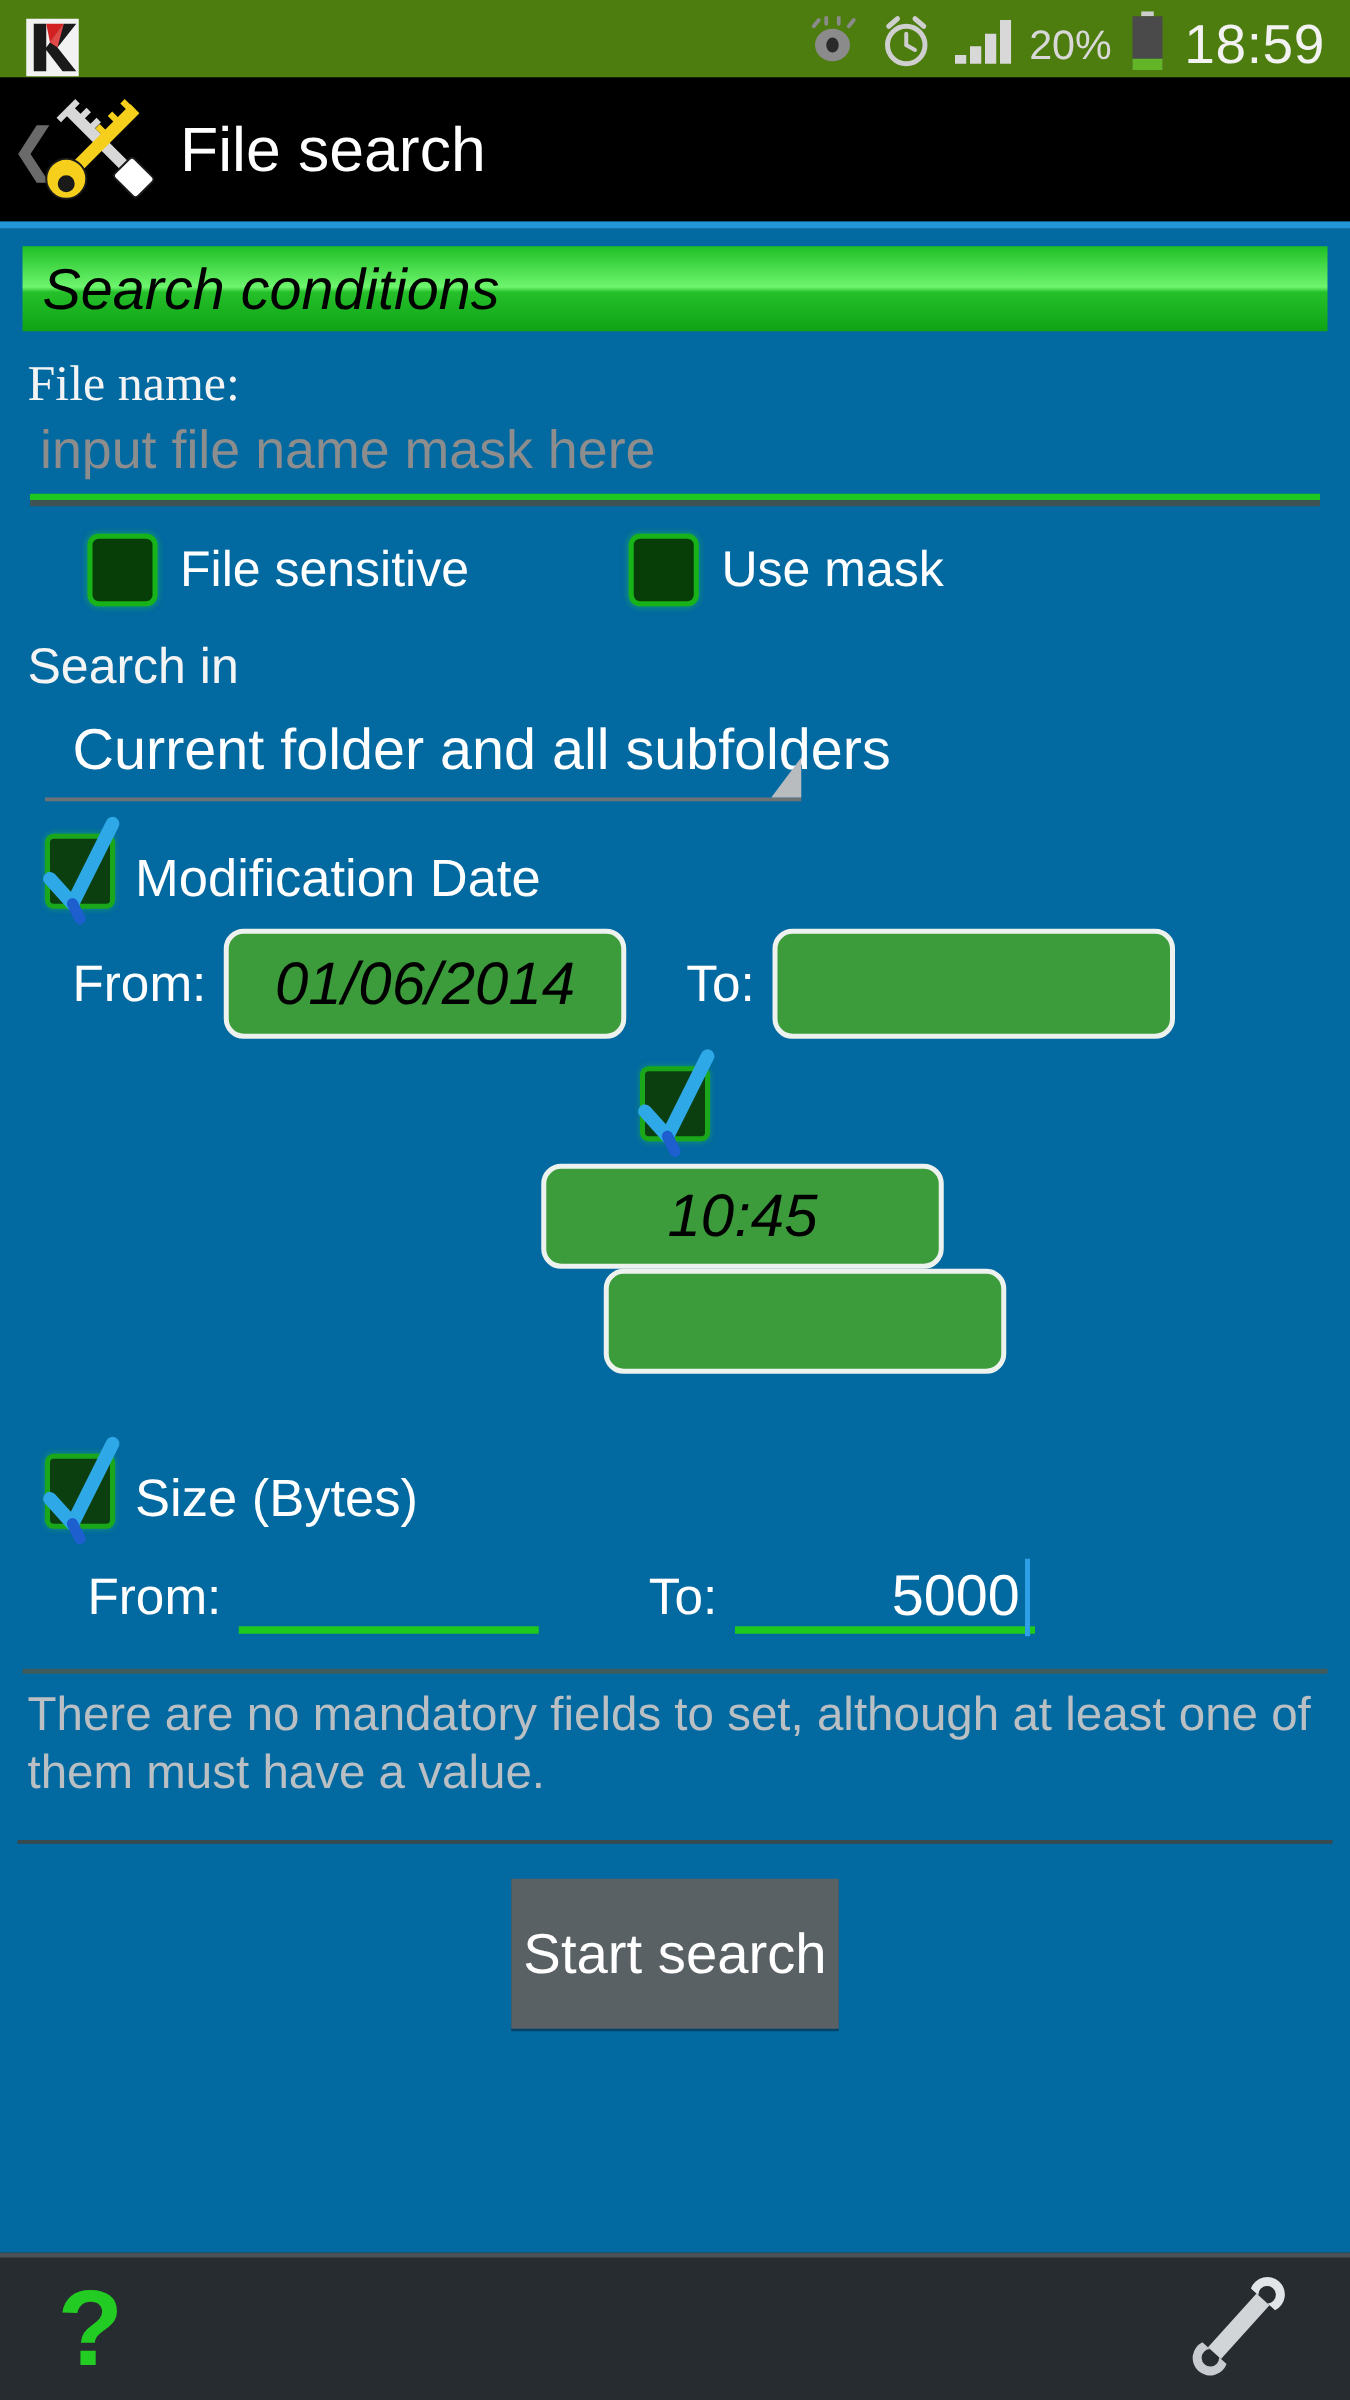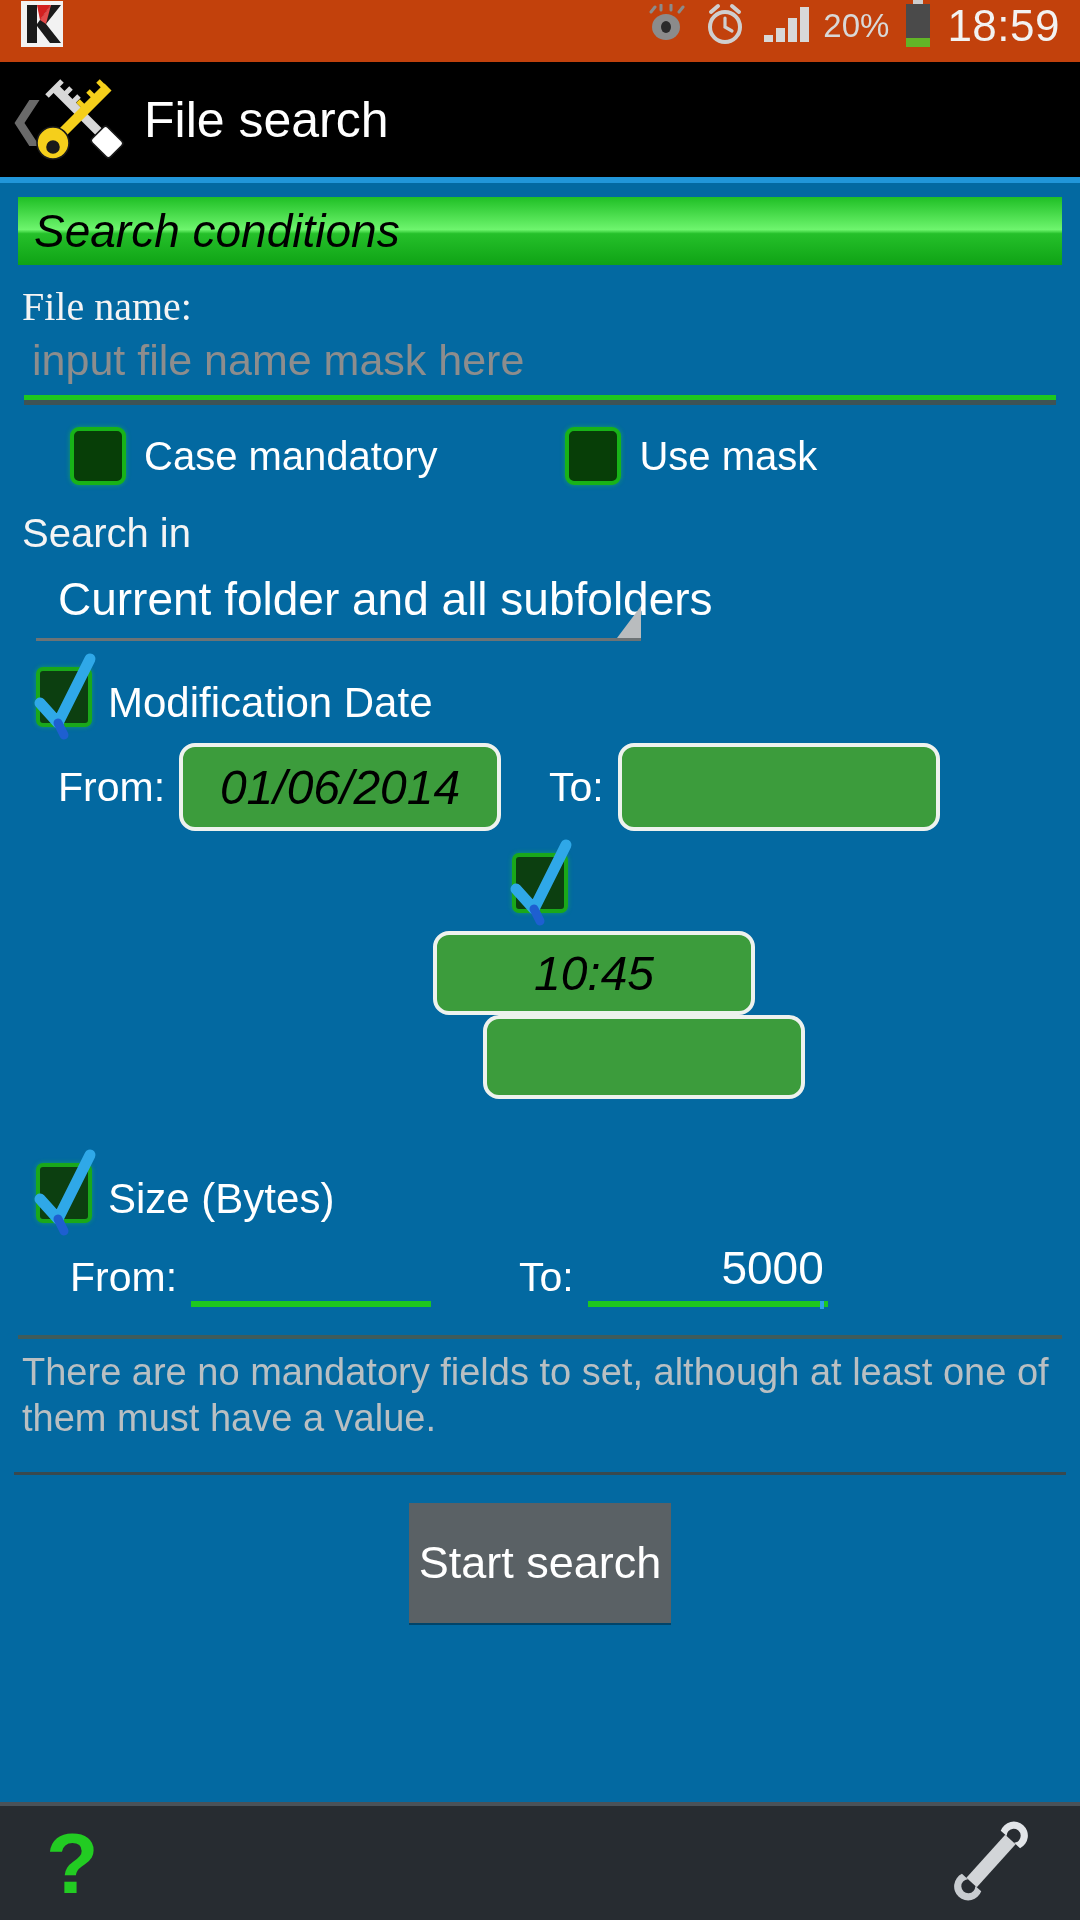--- a/index.html
+++ b/index.html
@@ -11,22 +11,22 @@
   }
   #screen {
     position: relative;
     width: 1080px; height: 1920px;
     background: #16191d;
     display: flex; flex-direction: column;
   }
 
   
   .statusbar {
-    height: 62px; background: #c2410c;
-    display: flex; align-items: flex-start;
+    height: 62px; background: #4d7c0f;
+    display: flex; align-items: flex-end;
     padding: 0 20px;
     flex: 0 0 62px;
   }
   .sb-left { display: flex; align-items: center; gap: 10px; }
   .sb-right { margin-left: auto; display: flex; align-items: center; gap: 14px; }
   .sb-time {
     color: #f2f2f2; font-size: 44px; letter-spacing: 0.5px;
     font-family: "Liberation Sans", sans-serif;
   }
   .sb-pct { color: #d8d8d8; font-size: 33px; }
@@ -261,21 +261,21 @@
 
     <div class="field-label">File name:</div>
     <div class="filename-wrap">
       <input class="filename-input" type="text" placeholder="input file name mask here" style="">
     </div>
     <div class="filename-shadow"></div>
 
     <div class="cb-row">
       <label class="cb-item">
         <span class="cbox-empty"></span>
-        <span class="cb-label">Case mandatory</span>
+        <span class="cb-label">File sensitive</span>
       </label>
       <label class="cb-item second">
         <span class="cbox-empty"></span>
         <span class="cb-label">Use mask</span>
       </label>
     </div>
 
     <div class="searchin-label">Search in</div>
     <div class="spinner">
       <div class="spinner-text">Current folder and all subfolders</div>
@@ -326,21 +326,21 @@
       </span>
       <span class="chk-label">Size (Bytes)</span>
     </div>
 
     <div class="size-fields" style="padding-left:70px;">
       <span class="sz-label">From:</span>
       <span class="sz-underline" style="width:240px; margin-left:14px;">
         <span class="val"></span>
       </span>
       <span class="sz-label" style="margin-left:88px;">To:</span>
-      <span class="sz-underline" style="width:240px; margin-left:14px;flex-direction:column;">
+      <span class="sz-underline" style="width:240px; margin-left:14px;">
         <span class="val">5000</span>
           <span class="caret"></span>
       </span>
     </div>
 
     <div class="thin-rule"></div>
     <div class="hint">There are no mandatory fields to set, although at least one of them must have a value.</div>
     <div class="thin-rule2"></div>
 
     <div class="start-wrap">

